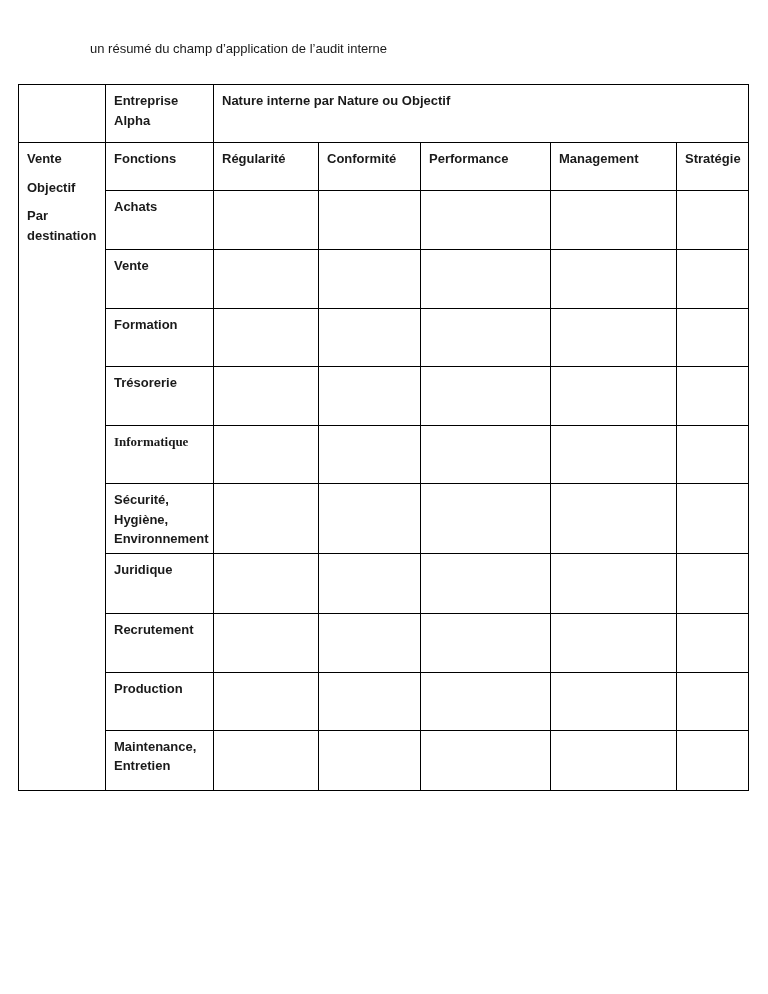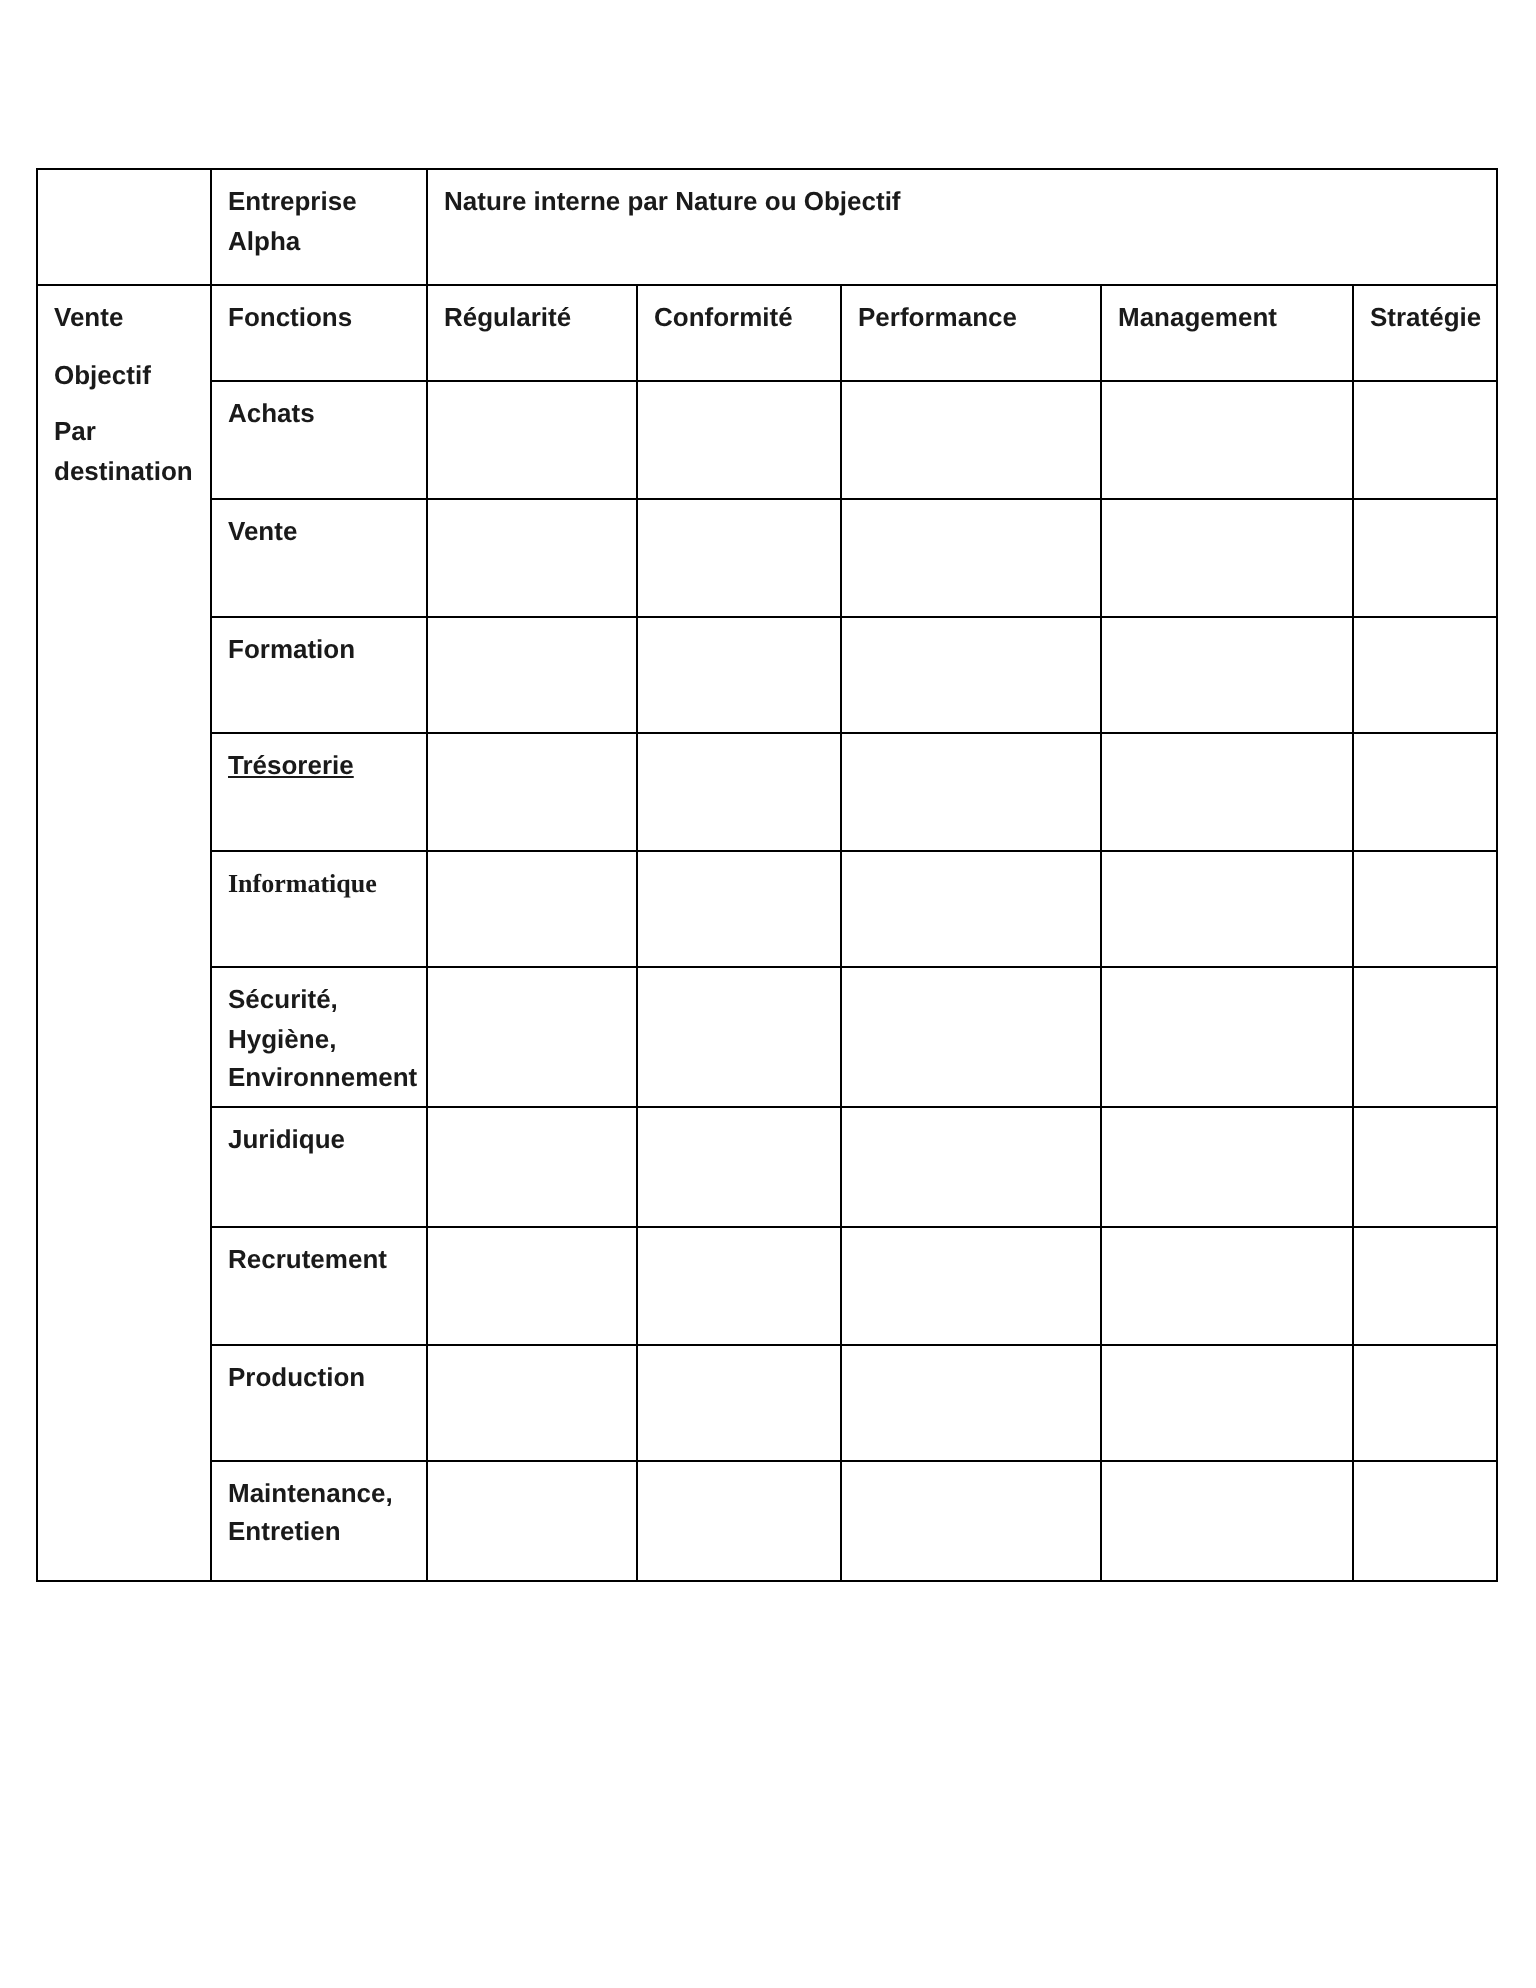--- a/index.html
+++ b/index.html
@@ -41,33 +41,34 @@
   }
   td.entreprise-cell { font-weight: normal; line-height: 1.55; }
   td.group-cell p { margin: 0 0 9px 0; line-height: 1.5; }
   td.colhead { white-space: nowrap; }
   
   tr.rh-head1 { height: 58px; }
   tr.rh-head2 { height: 48px; }
   tr.rh-d1  { height: 59px; }
   tr.rh-d2  { height: 59px; }
   tr.rh-d3  { height: 58px; }
-  tr.rh-d4  { height: 59px; text-decoration: underline; }
+  tr.rh-d4  { height: 59px; }
   tr.rh-d5  { height: 58px; font-family: Liberation Serif, serif; }
   tr.rh-d6  { height: 68px; }
   tr.rh-d7  { height: 60px; }
   tr.rh-d8  { height: 59px; }
   tr.rh-d9  { height: 58px; padding-left: 39px; }
   tr.rh-d10 { height: 60px; }
 </style>
 </head>
 <body>
 
 <div class="page">
 
+  <p class="intro">un résumé du champ d’application de l’audit interne</p>
 
   <table class="audit-table">
     <colgroup>
       <col style="width:87px">
       <col style="width:108px">
       <col style="width:105px">
       <col style="width:102px">
       <col style="width:130px">
       <col style="width:126px">
       <col style="width:72px">

